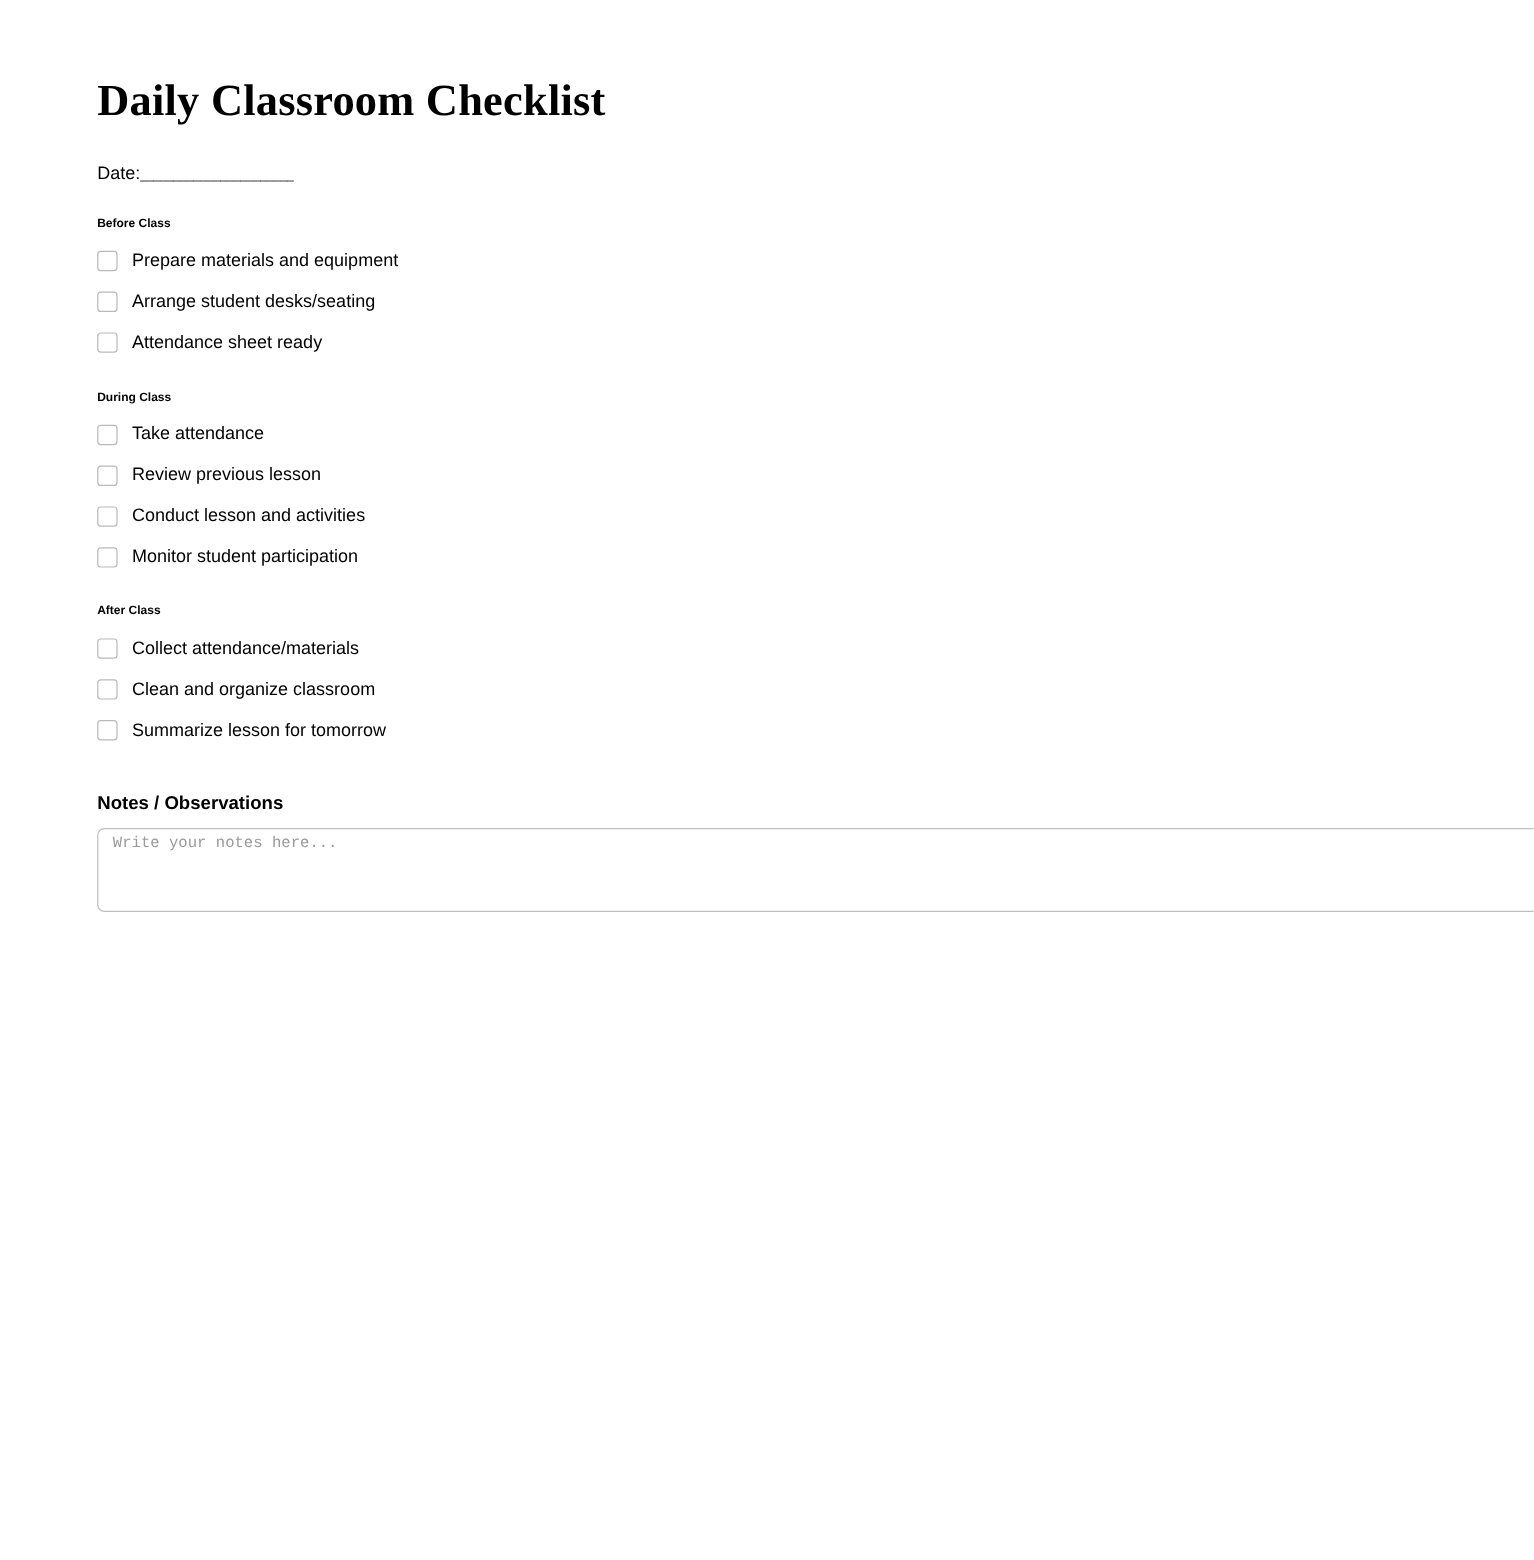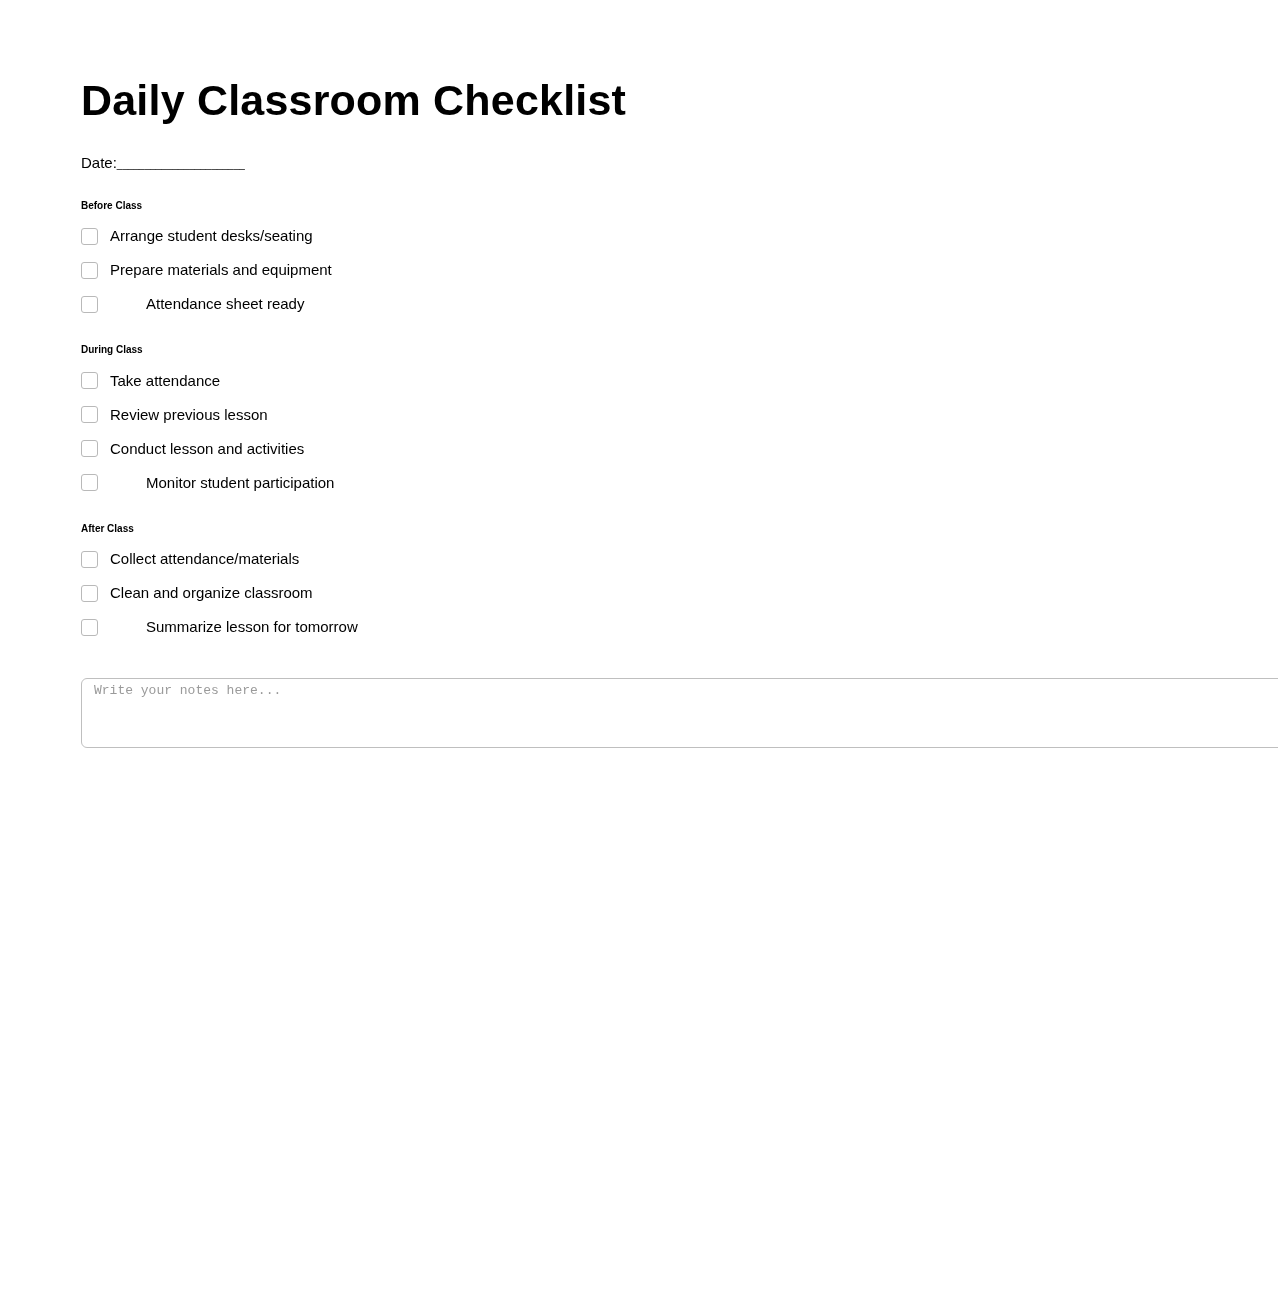--- a/index.html
+++ b/index.html
@@ -14,25 +14,26 @@
     font-family: "Liberation Sans", sans-serif;
     color: #000000;
     -webkit-font-smoothing: antialiased;
   }
 
   .page {
     padding: 64px 84px 0 81px;
   }
 
   .doc-title {
-    font-size: 43px;
+    font-size: 37px;
     font-weight: bold;
     line-height: 1.15;
-    margin: 12px 0 0 0;
+    margin: 0 0 0 0;
     letter-spacing: 0.2px;
+    font-family: Liberation Serif, serif;
   }
 
   .date-row {
     font-size: 15px;
     margin-top: 28px;
     line-height: 1.3;
     white-space: pre;
   }
   .date-blank {
     font-size: 10px;
@@ -48,21 +49,21 @@
     margin: 0 0 11px 0;
     line-height: 1.25;
   }
 
   .check-item {
     display: flex;
     align-items: center;
     height: 26px;
     margin-bottom: 8px;
   }
-  .check-item:last-child { margin-bottom: 0; gap: 36px; }
+  .check-item:last-child { margin-bottom: 0; }
 
   .checkbox {
     width: 17px;
     height: 17px;
     min-width: 17px;
     border: 1px solid #b9b9b9;
     border-radius: 3px;
     background: #ffffff;
     display: inline-block;
   }
@@ -111,25 +112,25 @@
 
   <h1 class="doc-title">Daily Classroom Checklist</h1>
 
   <div class="date-row"><span>Date:</span><span class="date-blank">_______________________</span></div>
 
   <div class="section">
     <div class="section-heading">Before Class</div>
 
     <div class="check-item">
       <span class="checkbox"></span>
-      <span class="check-label">Arrange student desks/seating</span>
+      <span class="check-label">Prepare materials and equipment</span>
     </div>
     <div class="check-item">
       <span class="checkbox"></span>
-      <span class="check-label">Prepare materials and equipment</span>
+      <span class="check-label">Arrange student desks/seating</span>
     </div>
     <div class="check-item">
       <span class="checkbox"></span>
       <span class="check-label">Attendance sheet ready</span>
     </div>
   </div>
 
   <div class="section">
     <div class="section-heading">During Class</div>
 
@@ -162,16 +163,17 @@
       <span class="checkbox"></span>
       <span class="check-label">Clean and organize classroom</span>
     </div>
     <div class="check-item">
       <span class="checkbox"></span>
       <span class="check-label">Summarize lesson for tomorrow</span>
     </div>
   </div>
 
   <div class="notes-section">
+    <div class="notes-heading">Notes / Observations</div>
     <textarea class="notes-area" placeholder="Write your notes here..." style=""></textarea>
   </div>
 
 </div>
 
 </body></html>

